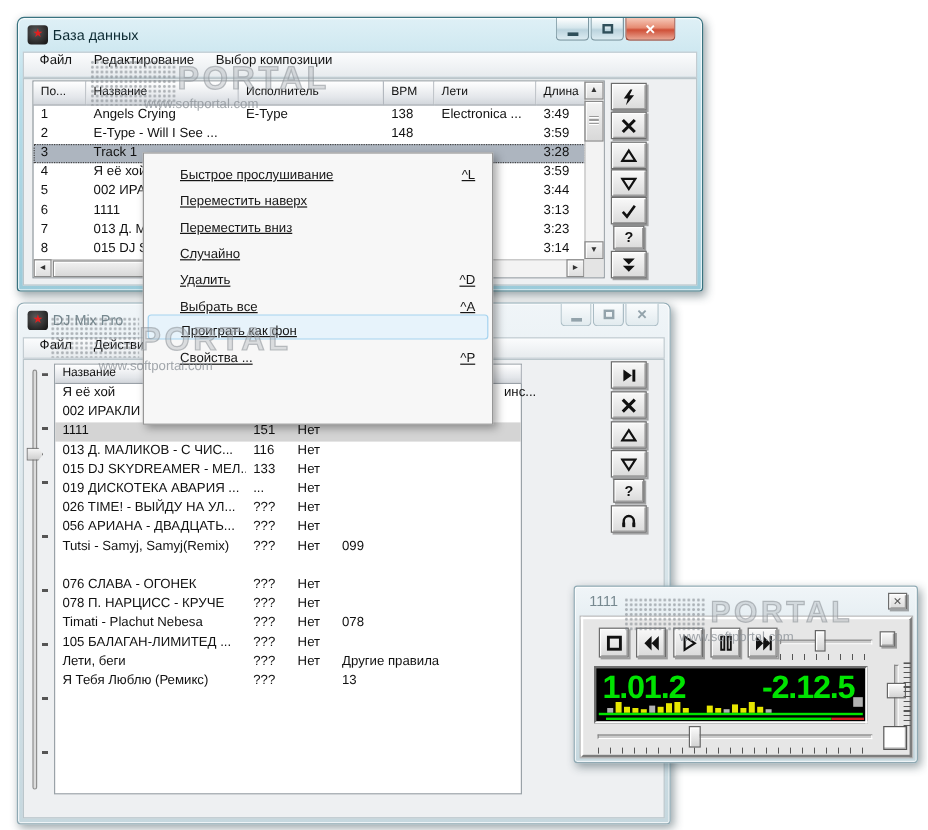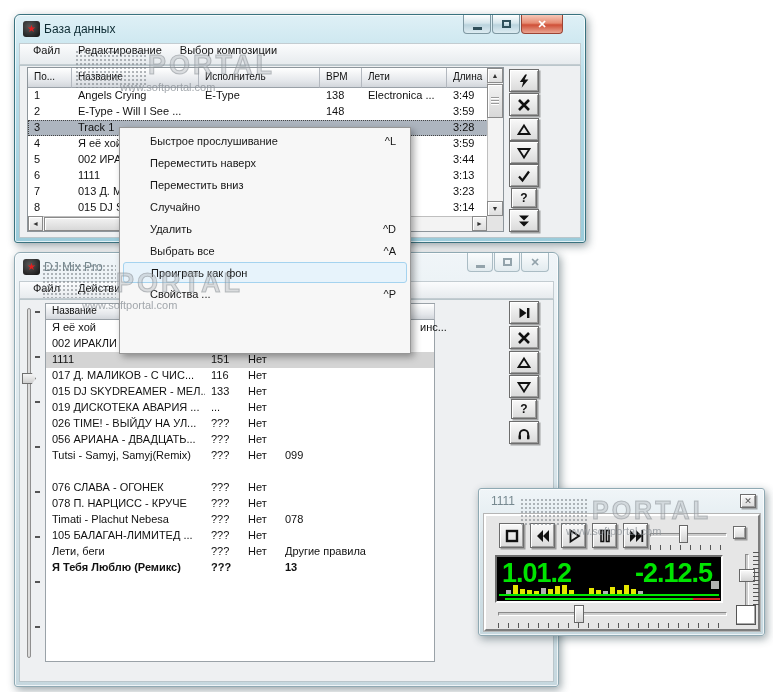--- a/index.html
+++ b/index.html
@@ -59,21 +59,21 @@
         font-size:7px;color:#333;}
   .strack{position:absolute;background:#f3f3f3;}
   .sthumb{position:absolute;background:linear-gradient(180deg,#f2f2f2,#d8d8d8);border:1px solid #8a8a8a;
           box-shadow:inset 1px 1px 0 #fff;}
   .grip{position:absolute;left:50%;top:50%;transform:translate(-50%,-50%);width:8px;height:9px;
         background:repeating-linear-gradient(180deg,#9a9a9a 0 1px,#fff 1px 2px,transparent 2px 3px);}
 
   
   .ctxmenu{position:absolute;left:119px;top:127px;width:292px;height:227px;z-index:50;
            background:#f7f7f7;border:1px solid #979797;box-shadow:3px 3px 7px rgba(0,0,0,.35);padding-top:2px;}
-  .mi{height:22px;display:flex;align-items:center;padding:0 14px 0 30px;font-size:11px;color:#161616;}
+  .mi{height:22px;display:flex;align-items:flex-end;padding:0 14px 0 30px;font-size:11px;color:#161616;text-decoration:underline;}
   .mi .key{margin-left:auto;font-size:11px;color:#161616;}
   .mi.hl{background:#e7f3fb;border:1px solid #a5d3ef;border-radius:3px;margin:0 3px;height:21px;
          padding:0 11px 0 27px;}
 
   
   .groove-v{position:absolute;width:4px;background:#dcdcdc;border:1px solid #8f8f8f;border-radius:2px;}
   .lticks{position:absolute;width:5px;background:repeating-linear-gradient(180deg,#555 0 2px,transparent 2px 45px);}
   .lhandle{position:absolute;width:14px;height:11px;background:linear-gradient(#f4f4f4,#cfcfcf);
            border:1px solid #6f6f6f;clip-path:polygon(0 0,70% 0,100% 50%,70% 100%,0 100%);}
 
@@ -217,32 +217,32 @@
     <div class="tbl" id="mix-list" style="left:30px;top:50px;width:390px;height:359px;border-color:#9aa2a8;">
         <div class="hdrrow">
           <div class="hcell" style="width: 159px; height: 16px; padding-top: 1px;">Название</div>
           <div class="hcell" style="width: 37px; height: 16px; padding-top: 1px;"></div>
           <div class="hcell" style="width: 37px; height: 16px; padding-top: 1px;"></div>
           <div class="hcell" style="width: 156px; height: 16px; padding-top: 1px;"></div>
         </div>
         <div class="trow" style="top: 16px; width: 388px;"><div class="tcell" style="width: 159px;">Я её хой</div><div class="tcell" style="width: 37px;"></div><div class="tcell" style="width: 37px;"></div><div class="tcell" style="width: 156px;"></div><div style="position: absolute; left: 374px; top: 0px; height: 16px; line-height: 15px; font-size: 11px; white-space: nowrap;">инс...</div></div>
         <div class="trow" style="top: 32px; width: 388px;"><div class="tcell" style="width: 159px;">002 ИРАКЛИ</div><div class="tcell" style="width: 37px;"></div><div class="tcell" style="width: 37px;"></div><div class="tcell" style="width: 156px;"></div></div>
         <div class="trow sel2" style="top: 48px; width: 388px;"><div class="tcell" style="width: 159px;">1111</div><div class="tcell" style="width: 37px;">151</div><div class="tcell" style="width: 37px;">Нет</div><div class="tcell" style="width: 156px;"></div></div>
-        <div class="trow" style="top: 64px; width: 388px;"><div class="tcell" style="width: 159px;">017 Д. МАЛИКОВ - С ЧИС...</div><div class="tcell" style="width: 37px;">116</div><div class="tcell" style="width: 37px;">Нет</div><div class="tcell" style="width: 156px;"></div></div>
+        <div class="trow" style="top: 64px; width: 388px;"><div class="tcell" style="width: 159px;">013 Д. МАЛИКОВ - С ЧИС...</div><div class="tcell" style="width: 37px;">116</div><div class="tcell" style="width: 37px;">Нет</div><div class="tcell" style="width: 156px;"></div></div>
         <div class="trow" style="top: 80px; width: 388px;"><div class="tcell" style="width: 159px;">015 DJ SKYDREAMER - МЕЛ...</div><div class="tcell" style="width: 37px;">133</div><div class="tcell" style="width: 37px;">Нет</div><div class="tcell" style="width: 156px;"></div></div>
         <div class="trow" style="top: 96px; width: 388px;"><div class="tcell" style="width: 159px;">019 ДИСКОТЕКА АВАРИЯ ...</div><div class="tcell" style="width: 37px;">...</div><div class="tcell" style="width: 37px;">Нет</div><div class="tcell" style="width: 156px;"></div></div>
         <div class="trow" style="top: 112px; width: 388px;"><div class="tcell" style="width: 159px;">026 TIME! - ВЫЙДУ НА УЛ...</div><div class="tcell" style="width: 37px;">???</div><div class="tcell" style="width: 37px;">Нет</div><div class="tcell" style="width: 156px;"></div></div>
         <div class="trow" style="top: 128px; width: 388px;"><div class="tcell" style="width: 159px;">056 АРИАНА - ДВАДЦАТЬ...</div><div class="tcell" style="width: 37px;">???</div><div class="tcell" style="width: 37px;">Нет</div><div class="tcell" style="width: 156px;"></div></div>
         <div class="trow" style="top: 144px; width: 388px;"><div class="tcell" style="width: 159px;">Tutsi - Samyj, Samyj(Remix)</div><div class="tcell" style="width: 37px;">???</div><div class="tcell" style="width: 37px;">Нет</div><div class="tcell" style="width: 156px;">099</div></div>
         <div class="trow" style="top: 176px; width: 388px;"><div class="tcell" style="width: 159px;">076 СЛАВА - ОГОНЕК</div><div class="tcell" style="width: 37px;">???</div><div class="tcell" style="width: 37px;">Нет</div><div class="tcell" style="width: 156px;"></div></div>
         <div class="trow" style="top: 192px; width: 388px;"><div class="tcell" style="width: 159px;">078 П. НАРЦИСС - КРУЧЕ</div><div class="tcell" style="width: 37px;">???</div><div class="tcell" style="width: 37px;">Нет</div><div class="tcell" style="width: 156px;"></div></div>
         <div class="trow" style="top: 208px; width: 388px;"><div class="tcell" style="width: 159px;">Timati - Plachut Nebesa</div><div class="tcell" style="width: 37px;">???</div><div class="tcell" style="width: 37px;">Нет</div><div class="tcell" style="width: 156px;">078</div></div>
         <div class="trow" style="top: 224px; width: 388px;"><div class="tcell" style="width: 159px;">105 БАЛАГАН-ЛИМИТЕД ...</div><div class="tcell" style="width: 37px;">???</div><div class="tcell" style="width: 37px;">Нет</div><div class="tcell" style="width: 156px;"></div></div>
         <div class="trow" style="top: 240px; width: 388px;"><div class="tcell" style="width: 159px;">Лети, беги</div><div class="tcell" style="width: 37px;">???</div><div class="tcell" style="width: 37px;">Нет</div><div class="tcell" style="width: 156px;">Другие правила</div></div>
-        <div class="trow" style="top: 256px; width: 388px; font-weight: bold;"><div class="tcell" style="width: 159px;">Я Тебя Люблю (Ремикс)</div><div class="tcell" style="width: 37px;">???</div><div class="tcell" style="width: 37px;"></div><div class="tcell" style="width: 156px;">13</div></div>
+        <div class="trow" style="top: 256px; width: 388px;"><div class="tcell" style="width: 159px;">Я Тебя Люблю (Ремикс)</div><div class="tcell" style="width: 37px;">???</div><div class="tcell" style="width: 37px;"></div><div class="tcell" style="width: 156px;">13</div></div>
       </div>
     <div id="mix-tools">
         <div class="btn3d" style="left: 494px; top: 48px; width: 30px; height: 23px;">
           <svg width="14" height="14" viewBox="0 0 14 14">
             <path d="M2.5 2 9.5 7 2.5 12Z" fill="#111"></path>
             <rect x="10" y="2" width="2.4" height="10" fill="#111"></rect>
           </svg>
         </div>
         <div class="btn3d" style="left: 494px; top: 73px; width: 30px; height: 23px;">
           <svg width="14" height="14" viewBox="0 0 14 14">

